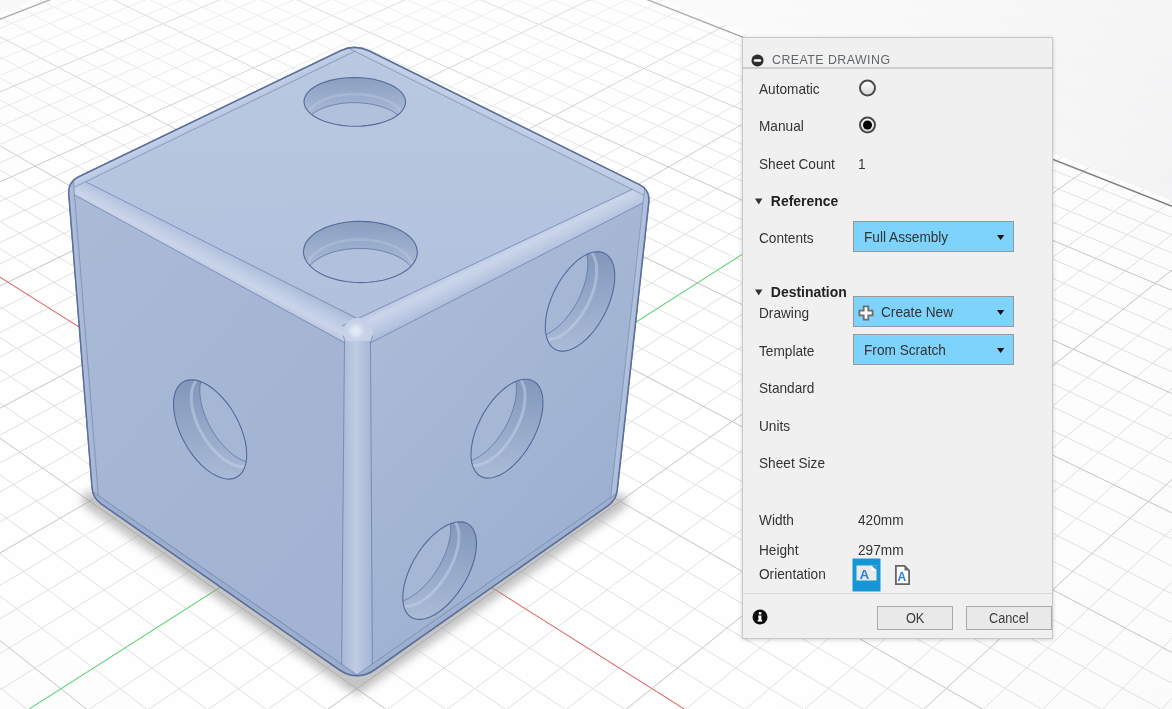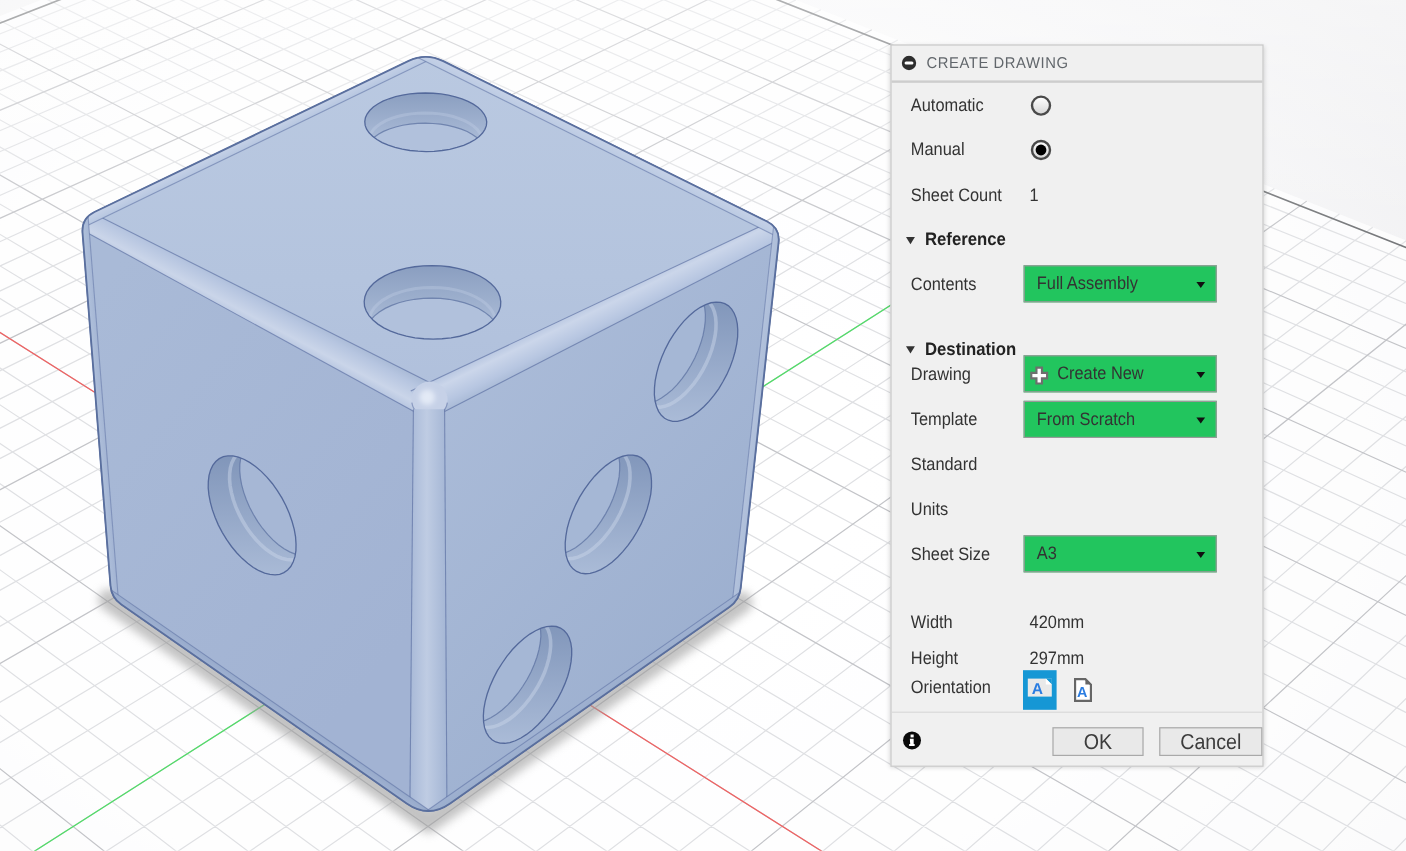--- a/index.html
+++ b/index.html
@@ -1,33 +1,33 @@
 <!DOCTYPE html>
 <html><head><meta charset="utf-8">
 <style>
 html,body{margin:0;padding:0;}
 body{width:1172px;height:709px;overflow:hidden;font-family:"Liberation Sans",sans-serif;position:relative;
 background:radial-gradient(ellipse 900px 620px at 470px 390px,#ffffff 0%,#fbfbfc 55%,#ededef 100%);}
 #scene{position:absolute;left:0;top:0;}
 #dlg{position:absolute;left:742px;top:37px;width:309px;height:600px;background:#f0f0f0;border:1px solid #c8c8c8;box-shadow:0 1px 4px rgba(0,0,0,0.18);}
-#hdr{height:29px;border-bottom:2px solid #cdcdcd;display:flex;align-items:center;}
+#hdr{height:29px;border-bottom:2px solid #cdcdcd;display:flex;align-items:flex-end;}
 #hdr .ttl{color:#61666b;font-size:13px;letter-spacing:0.5px;margin-left:8px;transform:scaleX(0.95);transform-origin:left center;}
 .rows{position:absolute;left:0;top:31px;width:100%;}
 .row{position:absolute;left:0;width:100%;height:31px;text-align:right;}
 .lbl{position:absolute;left:16px;top:50%;transform:translateY(-50%) scaleX(0.91);transform-origin:left center;font-size:15px;color:#333;}
 .val{position:absolute;left:115px;top:50%;transform:translateY(-50%) scaleX(0.91);transform-origin:left center;font-size:15px;color:#333;}
 .sect{position:absolute;left:12px;top:50%;transform:translateY(-50%) scaleX(0.93);transform-origin:left center;font-size:15px;font-weight:bold;color:#222;}
 .sect .tri{display:inline-block;width:0;height:0;border-left:4.5px solid transparent;border-right:4.5px solid transparent;border-top:6px solid #333;margin-right:9px;vertical-align:1px;}
-.dd{position:absolute;left:110px;top:0;width:159px;height:29px;background:#22c55e;border:1px solid #999;display:flex;align-items:center;}
+.dd{position:absolute;left:110px;top:0;width:159px;height:29px;background:#7dd3fc;border:1px solid #999;display:flex;align-items:center;}
 .dd span{font-size:15px;color:#333;margin-left:10px;white-space:nowrap;transform:scaleX(0.91);transform-origin:left center;}
 .dd .arr{position:absolute;right:8px;top:50%;margin-top:-2px;width:0;height:0;border-left:4.5px solid transparent;border-right:4.5px solid transparent;border-top:5.5px solid #111;}
 .radio{position:absolute;left:116px;top:50%;transform:translateY(-50%);width:13px;height:13px;border-radius:50%;border:2px solid #4a4a4a;background:linear-gradient(#fdfdfd,#d8d8d8);}
 .radio.sel::after{content:"";position:absolute;left:2px;top:2px;width:9px;height:9px;border-radius:50%;background:#000;}
 #ftr{position:absolute;left:0;bottom:0;width:100%;height:44px;border-top:1px solid #d9d9d9;}
-.btn{position:absolute;top:12px;width:76px;height:24px;background:#e9e9e9;border:1px solid #a9a9a9;font-size:18px;color:#3c3c3c;display:flex;align-items:center;justify-content:center;box-sizing:border-box;}
+.btn{position:absolute;top:12px;width:76px;height:24px;background:#e9e9e9;border:1px solid #a9a9a9;font-size:14px;color:#3c3c3c;display:flex;align-items:center;justify-content:center;box-sizing:border-box;}
 .btn span{transform:scaleX(0.91);}
 </style></head>
 <body>
 <svg id="scene" width="1172" height="709" viewBox="0 0 1172 709">
 <polygon points="349.7,-123.6 1936.8,501.6 377.7,3124.3 -1245.1,500.8" fill="#ffffff" fill-opacity="0.75"></polygon>
 <path d="M333.2 -117.2L1926.7 518.5M366.2 -117.1L-1234.6 517.9M316.5 -110.7L1916.5 535.8M383.0 -110.5L-1223.8 535.4M299.6 -104.0L1906.0 553.4M400.0 -103.8L-1212.7 553.2M282.5 -97.3L1895.3 571.4M417.3 -97.0L-1201.5 571.4M247.6 -83.7L1873.2 608.6M452.4 -83.2L-1178.2 609.0M229.8 -76.7L1861.8 627.8M470.3 -76.1L-1166.2 628.4M211.7 -69.6L1850.1 647.4M488.4 -69.0L-1153.9 648.3M193.4 -62.5L1838.2 667.5M506.8 -61.7L-1141.4 668.6M156.1 -47.8L1813.5 709.1M544.3 -47.0L-1115.4 710.5M137.0 -40.4L1800.7 730.6M563.5 -39.4L-1102.0 732.3M117.7 -32.8L1787.6 752.6M582.9 -31.8L-1088.2 754.5M98.0 -25.1L1774.2 775.2M602.5 -24.0L-1074.1 777.3M58.0 -9.4L1746.4 821.9M642.7 -8.2L-1044.9 824.5M37.5 -1.4L1732.0 846.2M663.2 -0.1L-1029.8 849.0M16.8 6.7L1717.2 871.1M684.0 8.1L-1014.2 874.1M-4.3 15.0L1702.0 896.6M705.1 16.4L-998.3 899.8M-47.3 31.8L1670.5 949.6M748.2 33.4L-965.3 953.3M-69.3 40.4L1654.1 977.2M770.2 42.0L-948.1 981.1M-91.7 49.2L1637.2 1005.5M792.6 50.9L-930.4 1009.6M-114.3 58.1L1620.0 1034.6M815.3 59.8L-912.3 1038.9M-160.7 76.2L1583.9 1095.2M861.6 78.1L-874.5 1100.0M-184.5 85.5L1565.1 1126.9M885.4 87.4L-854.8 1131.8M-208.6 95.0L1545.8 1159.4M909.4 96.9L-834.6 1164.5M-233.1 104.5L1525.9 1192.9M933.9 106.5L-813.8 1198.2M-283.2 124.2L1484.3 1262.9M983.9 126.2L-770.2 1268.6M-308.9 134.2L1462.5 1299.5M1009.5 136.3L-747.5 1305.4M-335.0 144.5L1440.1 1337.2M1035.6 146.6L-724.0 1343.3M-361.5 154.8L1416.9 1376.2M1062.0 157.0L-699.8 1382.4M-415.9 176.1L1368.3 1457.9M1116.2 178.3L-649.1 1464.5M-443.8 187.1L1342.8 1500.8M1143.9 189.3L-622.4 1507.5M-472.1 198.2L1316.5 1545.1M1172.1 200.4L-594.9 1552.0M-501.0 209.4L1289.2 1591.0M1200.8 211.7L-566.5 1597.9M-560.1 232.6L1231.7 1687.6M1259.6 234.9L-506.6 1694.8M-590.5 244.5L1201.5 1738.6M1289.8 246.7L-475.0 1745.8M-621.4 256.6L1170.1 1791.4M1320.4 258.8L-442.3 1798.6M-652.9 268.9L1137.5 1846.2M1351.7 271.1L-408.4 1853.5M-717.5 294.2L1068.5 1962.3M1415.7 296.4L-336.7 1969.4M-750.7 307.2L1031.9 2023.8M1448.6 309.3L-298.7 2030.9M-784.5 320.5L993.9 2087.8M1482.1 322.5L-259.2 2094.7M-818.9 333.9L954.3 2154.4M1516.2 336.0L-218.0 2161.2M-889.8 361.7L869.9 2296.4M1586.3 363.6L-130.5 2302.7M-926.2 376.0L824.9 2372.1M1622.3 377.8L-83.9 2378.1M-963.4 390.5L777.8 2451.2M1659.1 392.2L-35.2 2456.8M-1001.3 405.3L728.6 2534.0M1696.5 407.0L15.7 2539.1M-1079.3 435.9L623.0 2711.7M1773.5 437.3L124.9 2715.6M-1119.5 451.6L566.3 2807.1M1813.1 452.9L183.4 2810.3M-1160.5 467.7L506.6 2907.5M1853.5 468.8L244.9 2909.7M-1202.4 484.1L443.9 3013.1M1894.7 485.1L309.6 3014.3" stroke="#dfe0e3" stroke-width="1" fill="none"></path>
 <path d="M265.2 -90.6L1884.4 589.8M434.7 -90.1L-1190.0 590.0M174.9 -55.2L1826.0 688.0M525.4 -54.4L-1128.5 689.3M78.2 -17.3L1760.5 798.3M622.5 -16.2L-1059.7 800.6M-25.6 23.3L1686.4 922.8M726.5 24.8L-982.0 926.2M-137.4 67.1L1602.2 1064.5M838.3 68.9L-893.7 1069.0M-258.0 114.3L1505.4 1227.3M958.7 116.3L-792.3 1232.9M-388.5 165.4L1393.0 1416.4M1088.9 167.6L-674.8 1422.8M-530.3 220.9L1261.0 1638.5M1230.0 223.2L-537.1 1645.5M-684.9 281.5L1103.6 1903.2M1383.4 283.6L-373.2 1910.4M-854.0 347.7L913.0 2223.9M1551.0 349.6L-175.2 2230.5M-1039.9 420.5L677.1 2620.8M1734.6 422.0L69.0 2625.3" stroke="#c3c4c8" stroke-width="1" fill="none"></path>
 <g transform="translate(0,6)">
       <polygon points="349.7,-123.6 1936.8,501.6 377.7,3124.3 -1245.1,500.8" fill="none" stroke="#6f7174" stroke-width="1.4"></polygon>
     </g>
@@ -278,24 +278,20 @@
         </span>
       </div>
   <div class="row" style="top:302px">
         <span class="lbl">Standard</span>
       </div>
   <div class="row" style="top:340px">
         <span class="lbl">Units</span>
       </div>
   <div class="row" style="top:377px">
         <span class="lbl">Sheet Size</span>
-    <span class="dd">
-          <span>A3</span>
-          <span class="arr"></span>
-        </span>
       </div>
   <div class="row" style="top:434px">
         <span class="lbl">Width</span>
         <span class="val">420mm</span>
       </div>
   <div class="row" style="top:464px">
         <span class="lbl">Height</span>
         <span class="val">297mm</span>
       </div>
   <div class="row" style="top:484px;height:40px">

